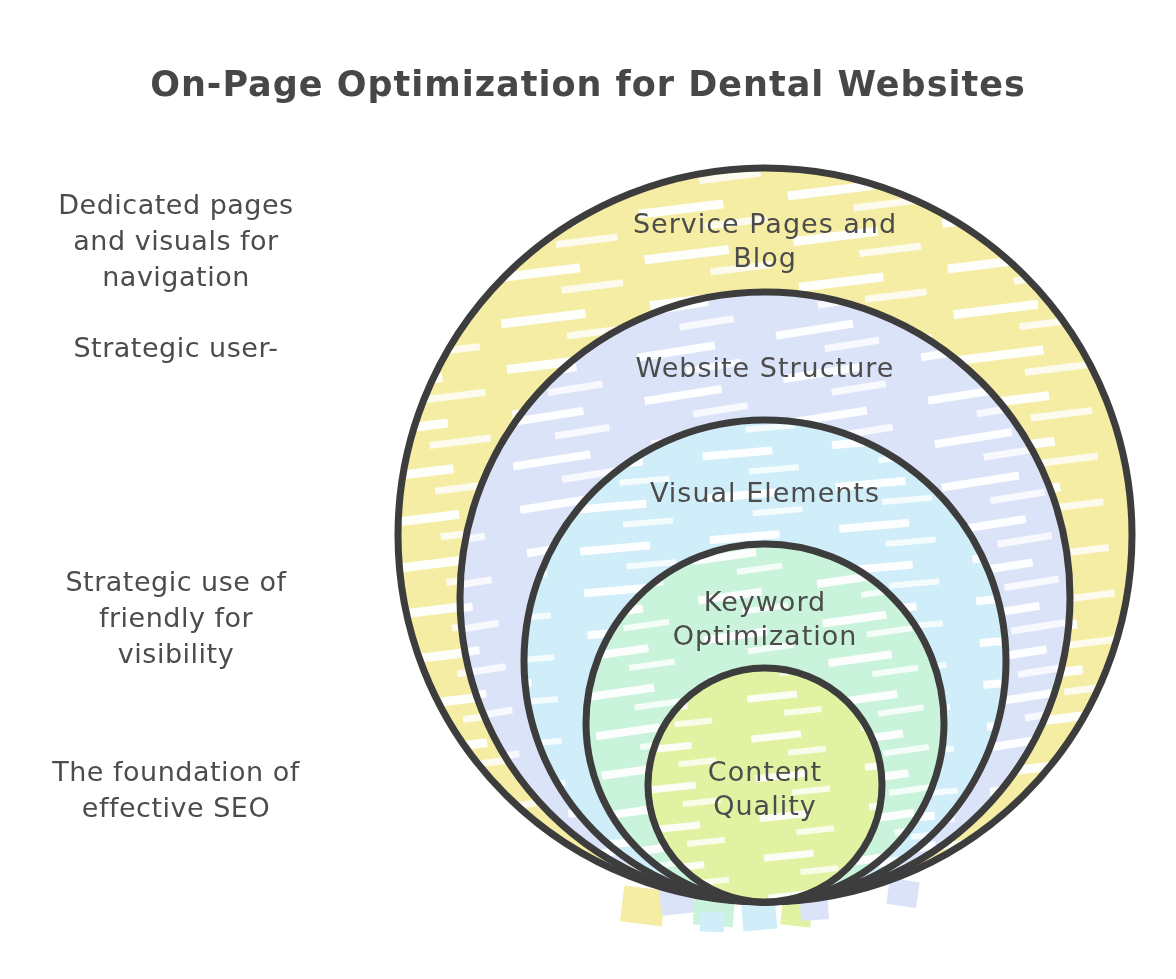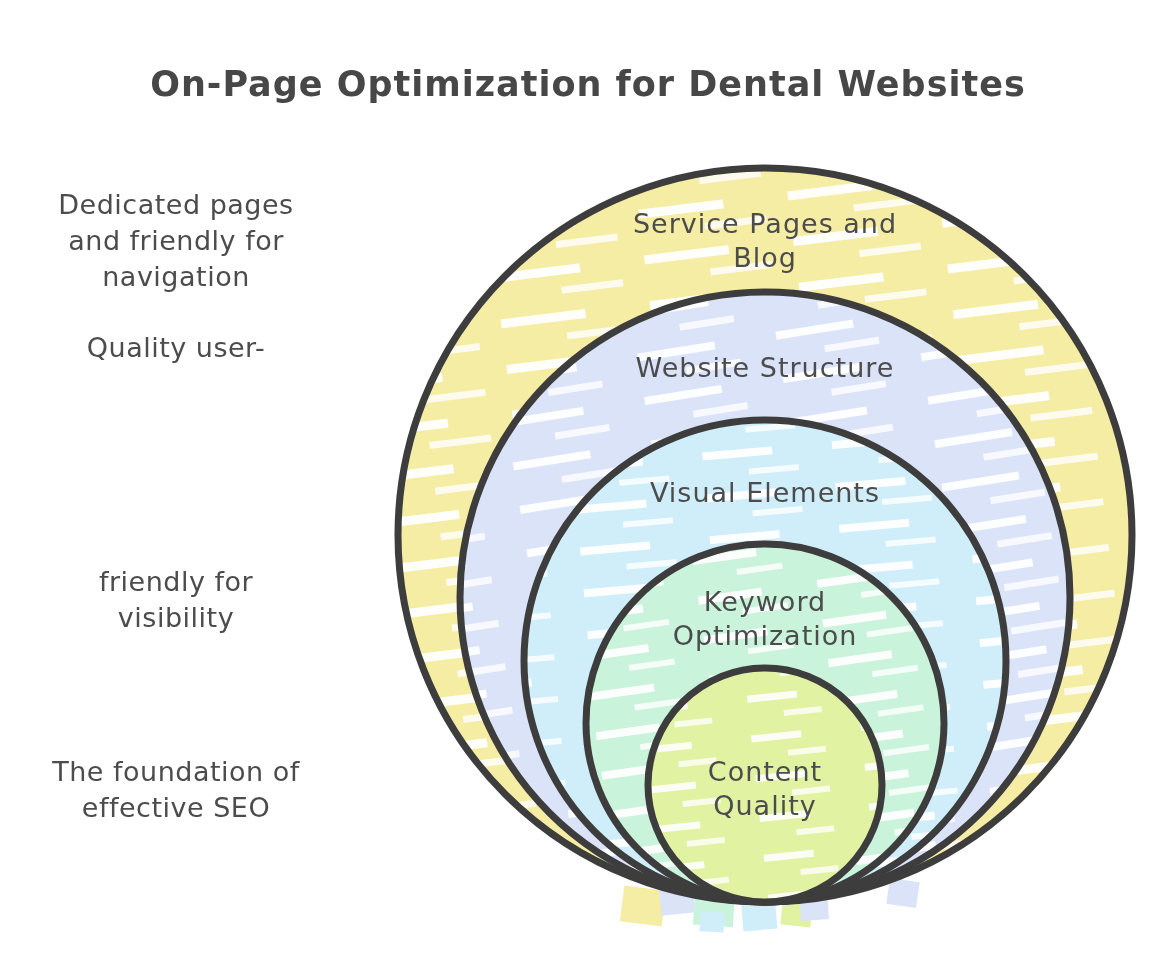--- a/index.html
+++ b/index.html
@@ -57,27 +57,28 @@
 </style>
 </head>
 <body>
 
 <div class="stage">
 
   <h1 class="title">On-Page Optimization for Dental Websites</h1>
 
   <div class="desc" style="top:187px">
     <div>Dedicated pages</div>
-    <div>and friendly for</div>
+    <div>and visuals for</div>
     <div>navigation</div>
   </div>
   <div class="desc" style="top:330px">
-    <div>Quality user-</div>
+    <div>Strategic user-</div>
   </div>
   <div class="desc" style="top:564px">
+    <div>Strategic use of</div>
     <div>friendly for</div>
     <div>visibility</div>
   </div>
   <div class="desc" style="top:754px">
     <div>The foundation of</div>
     <div>effective SEO</div>
   </div>
 
   <svg class="diagram-svg" width="1176" height="979" viewBox="0 0 1176 979">
     <defs>

